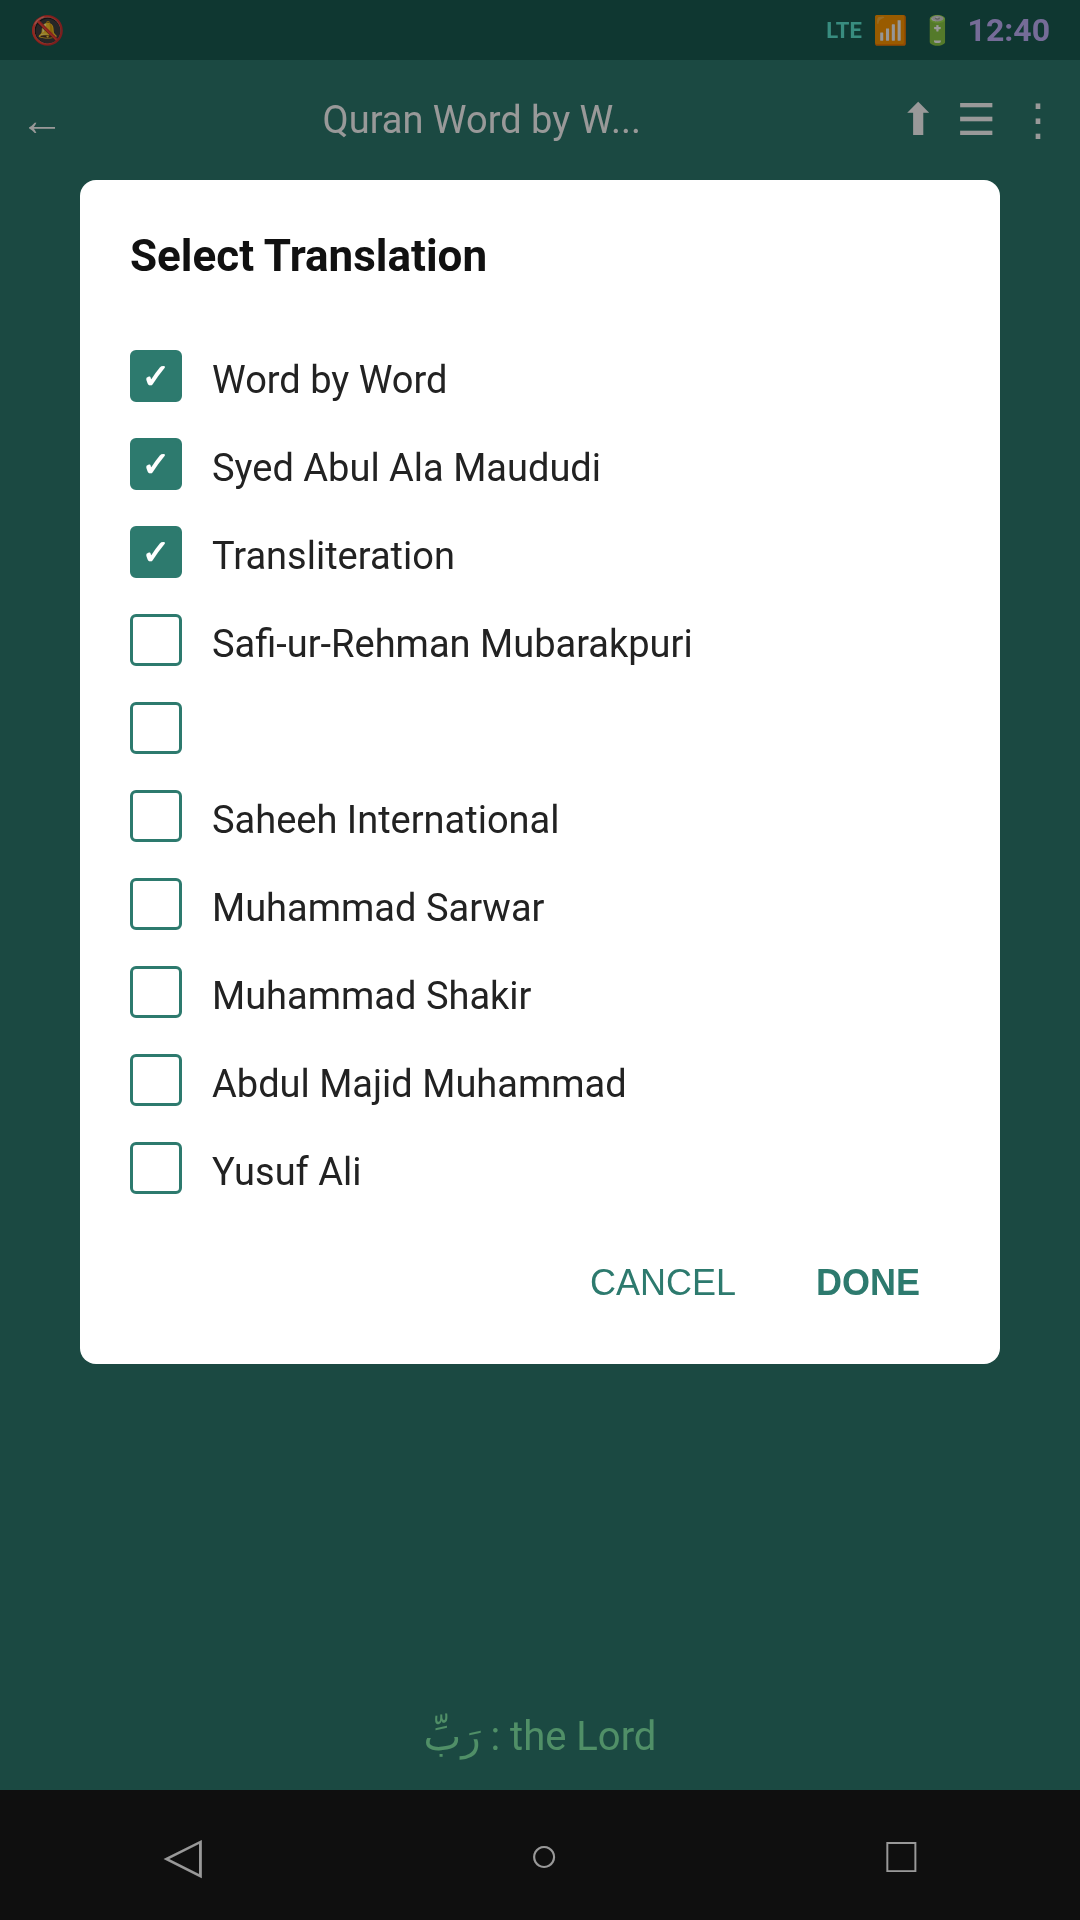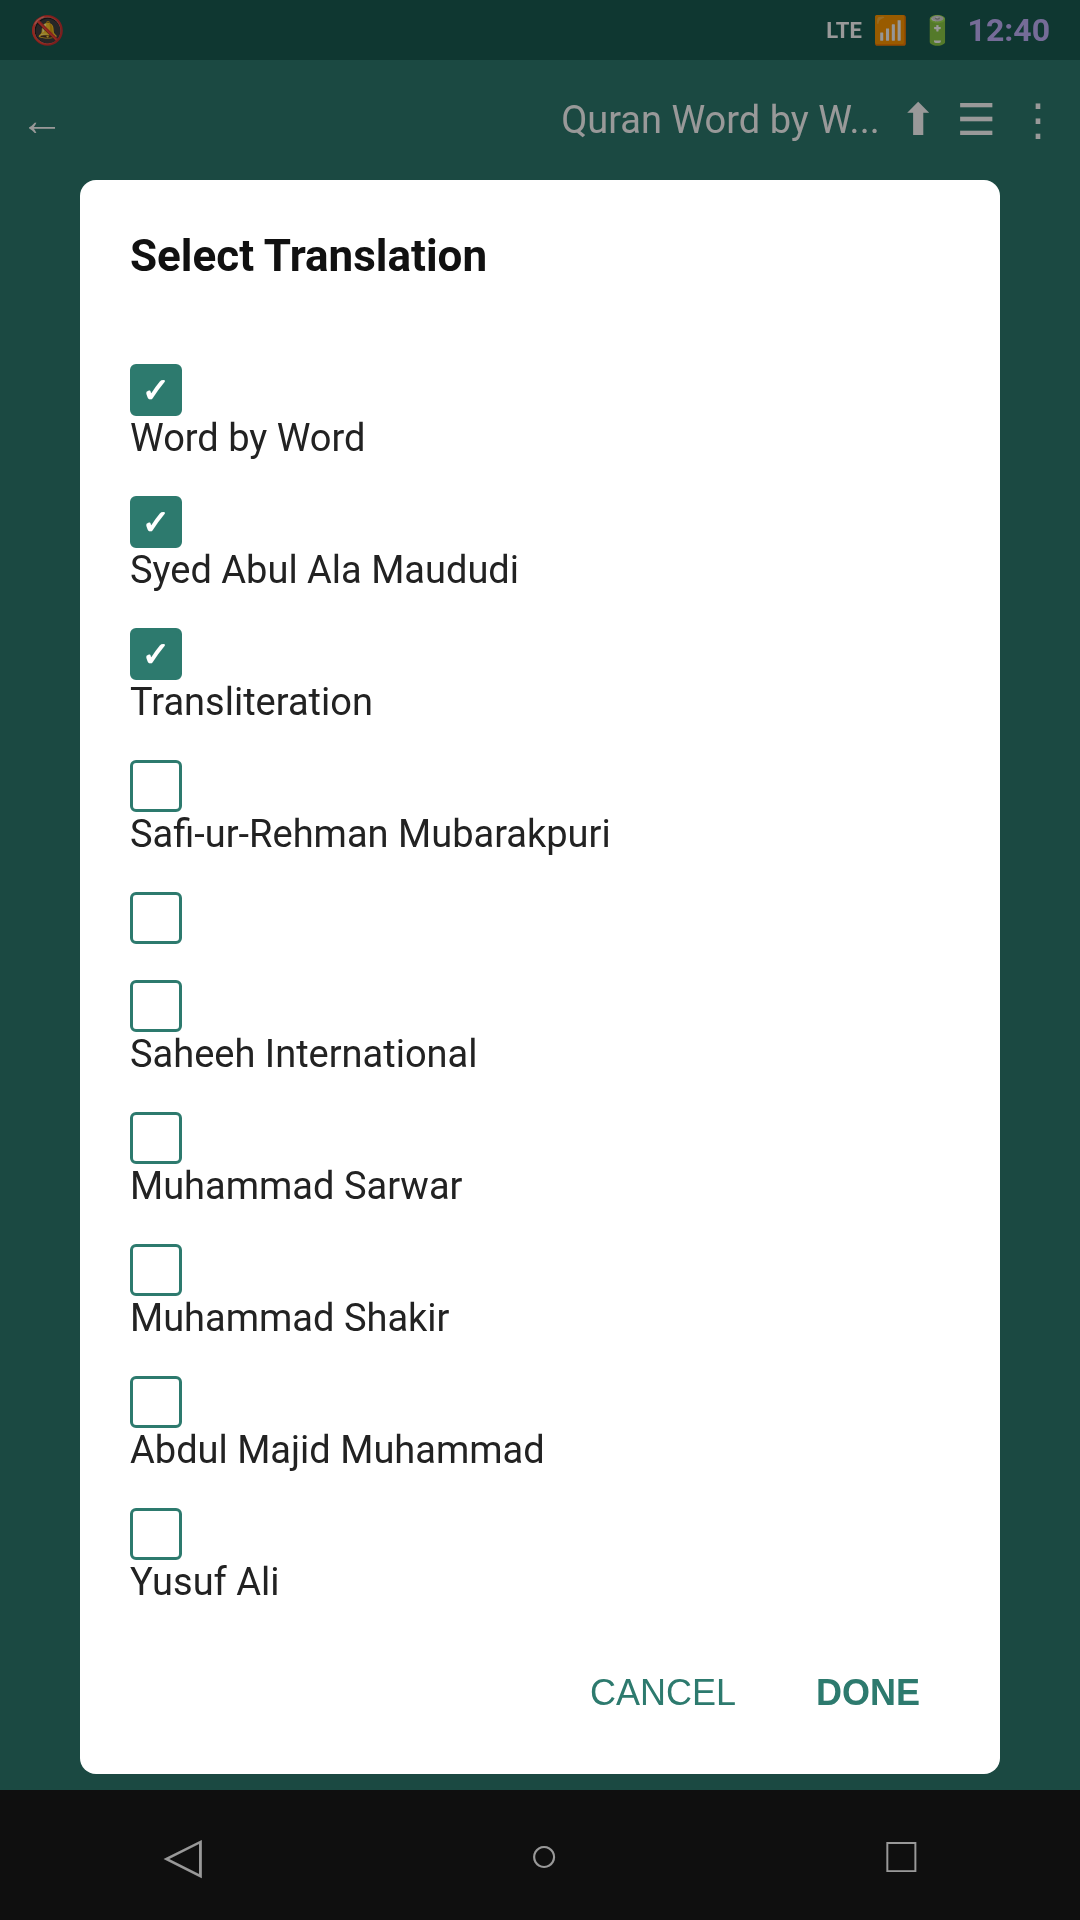--- a/index.html
+++ b/index.html
@@ -58,21 +58,21 @@
       display: flex;
       align-items: center;
       padding: 0 20px;
       gap: 20px;
     }
 
     .toolbar-title {
       color: white;
       font-size: 38px;
       flex: 1;
-      text-align: right;
+      text-align: center;
     }
 
     .toolbar-icon {
       color: white;
       font-size: 44px;
       cursor: pointer;
     }
 
     
     .overlay {
@@ -94,29 +94,28 @@
       background-color: #ffffff;
       border-radius: 16px;
       z-index: 20;
       padding: 50px 50px 40px 50px;
     }
 
     .dialog-title {
       font-size: 44px;
       font-weight: bold;
       color: #111111;
-      margin-bottom: 64px;
+      margin-bottom: 50px;
     }
 
     .checkbox-item {
       display: flex;
-      align-items: flex-start;
+      align-items: flex-end;
       padding: 18px 0;
       cursor: pointer;
-      flex-direction: column;
     }
 
     .checkbox-box {
       width: 52px;
       height: 52px;
       border: 3px solid #2d7a6e;
       border-radius: 6px;
       margin-right: 30px;
       display: flex;
       align-items: center;
@@ -195,21 +194,21 @@
     }
 
     .nav-icon {
       color: white;
       font-size: 50px;
       cursor: pointer;
     }
 
     .lte-badge {
       font-size: 22px;
-      color: #ffffff;
+      color: #5eead4;
       font-weight: bold;
     }
 
     .battery-icon {
       font-size: 28px;
       color: white;
     }
 
     .signal-icon {
       font-size: 28px;

